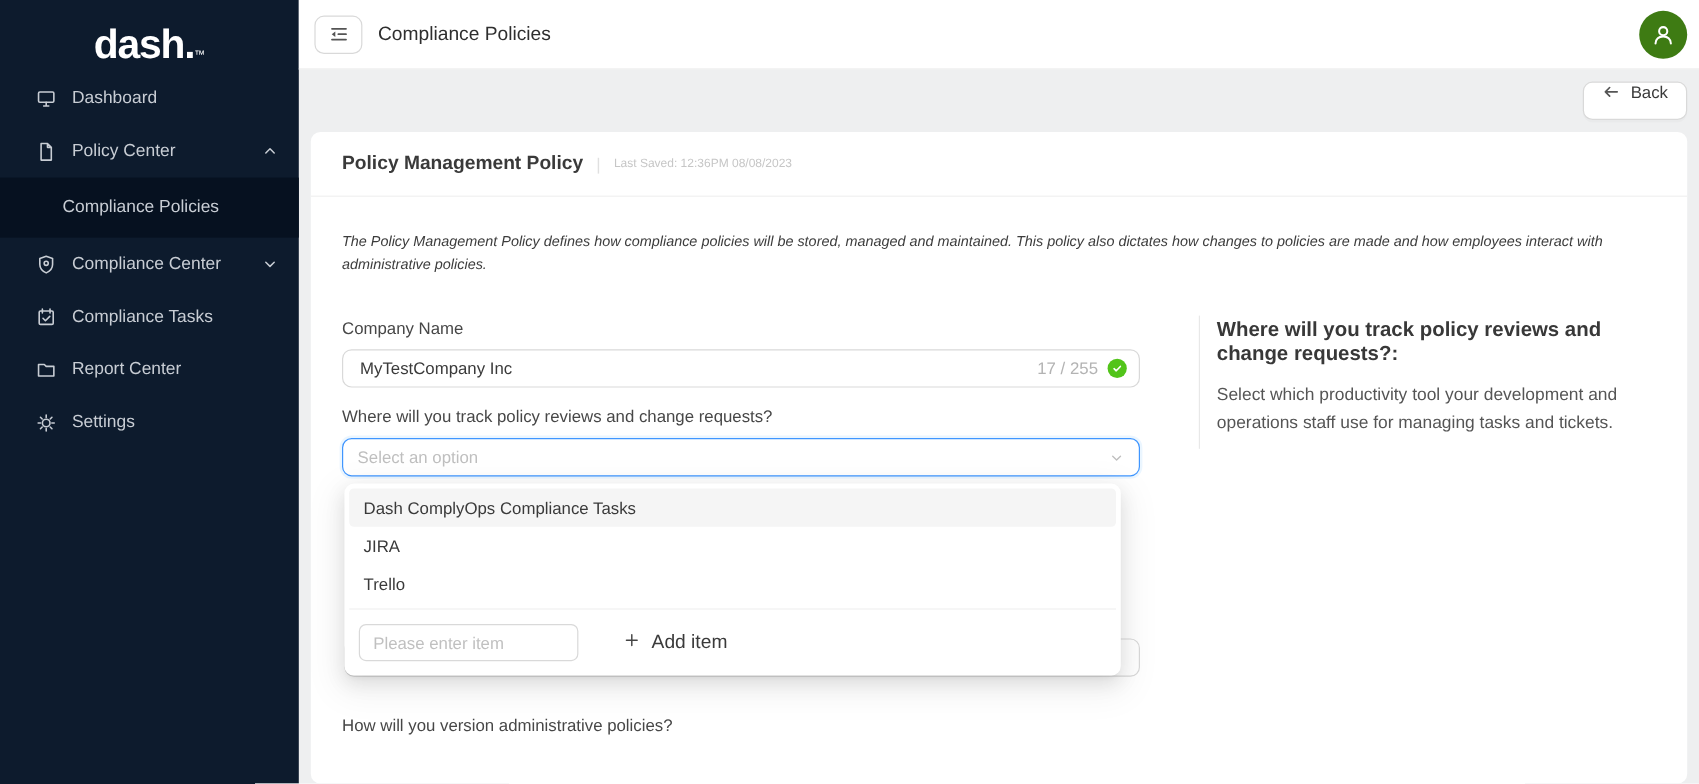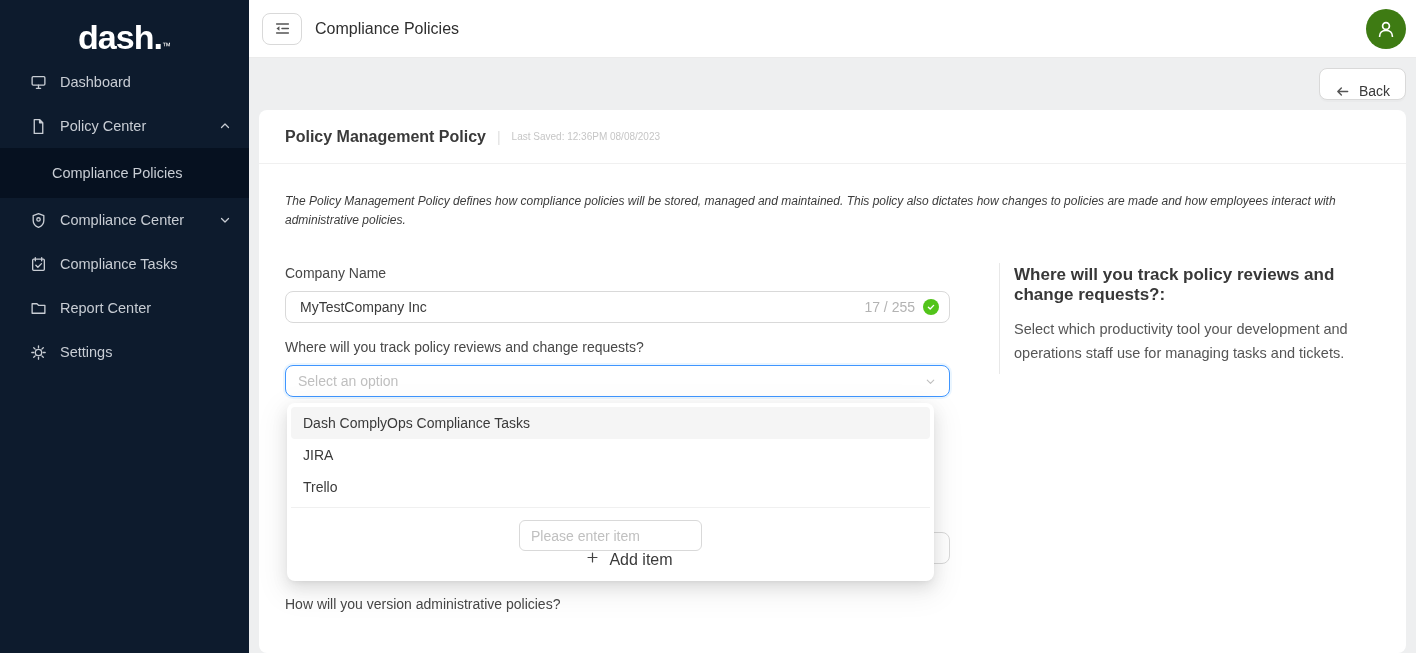--- a/index.html
+++ b/index.html
@@ -24,21 +24,21 @@
 
   
   .main { flex:1; display:flex; flex-direction:column; min-width:0; }
   .topbar { height:58px; background:#fff; border-bottom:1px solid #ebebeb; display:flex; align-items:center; padding:0 10px 0 13px; flex-shrink:0; }
   .collapse-btn { width:40px; height:32px; border:1px solid #d9d9d9; border-radius:8px; background:#fff; display:flex; align-items:center; justify-content:center; cursor:pointer; padding:0; }
   .page-title { margin-left:13px; font-size:16px; color:#2e2e2e; }
   .avatar { margin-left:auto; width:40px; height:40px; border-radius:50%; background:#3e7b13; display:flex; align-items:center; justify-content:center; cursor:pointer; }
 
   .content { flex:1; padding:10px; }
   .back-row { display:flex; justify-content:flex-end; }
-  .back-btn { height:32px; padding:0 15px; background:#fff; border:1px solid #d9d9d9; border-radius:8px; display:inline-flex; align-items:flex-end; gap:9px; font-size:14px; color:#3a3a3a; cursor:pointer; font-family:inherit; box-shadow:0 2px 0 rgba(0,0,0,0.02); }
+  .back-btn { height:32px; padding:0 15px; background:#fff; border:1px solid #d9d9d9; border-radius:8px; display:inline-flex; align-items:flex-start; gap:9px; font-size:14px; color:#3a3a3a; cursor:pointer; font-family:inherit; box-shadow:0 2px 0 rgba(0,0,0,0.02); }
 
   .card { margin-top:10px; background:#fff; border-radius:8px; height:543px; overflow:hidden; }
   .card-header { height:54px; display:flex; align-items:center; padding:0 26px; border-bottom:1px solid #f0f0f0; }
   .card-title { font-size:16px; font-weight:bold; color:#3a3a3a; }
   .sep { color:#e0e0e0; margin:0 11px; font-size:14px; }
   .last-saved { color:#c6c6c6; font-size:10px; }
 
   .card-body { padding:28px 26px 0; }
   .description { font-style:italic; font-size:12px; color:#3c3c3c; line-height:1.6; margin:0 0 33px; }
 
@@ -56,21 +56,21 @@
   .select-box { height:32px; border:1px solid #4096ff; border-radius:8px; box-shadow:0 0 0 2px rgba(5,145,255,0.08); display:flex; align-items:center; padding:0 12px; background:#fff; cursor:pointer; }
   .select-placeholder { flex:1; color:#bfbfbf; font-size:14px; }
 
   .obscured-select { position:absolute; top:167px; left:2px; right:0; height:32px; border:1px solid #d9d9d9; border-radius:8px; background:#fff; z-index:1; }
 
   .dropdown { position:absolute; top:38px; left:2px; right:16px; background:#fff; border-radius:8px; padding:4px; z-index:5;
     box-shadow:0 6px 16px rgba(0,0,0,0.10), 0 3px 6px -4px rgba(0,0,0,0.12), 0 9px 28px 8px rgba(0,0,0,0.05); }
   .option { height:32px; display:flex; align-items:center; padding:0 12px; font-size:14px; color:#3a3a3a; border-radius:4px; cursor:pointer; }
   .option.active { background:#f5f5f5; }
   .dropdown-divider { height:1px; background:#f0f0f0; margin:4px 0; }
-  .dropdown-footer { display:flex; align-items:center; padding:8px;flex-direction:column; }
+  .dropdown-footer { display:flex; align-items:center; padding:8px; }
   .add-input { width:183px; height:31px; border:1px solid #d9d9d9; border-radius:6px; padding:0 11px; font-size:14px; color:#3a3a3a; outline:none; font-family:inherit; }
   .add-input::placeholder { color:#c0c0c0; }
   .add-item-btn { margin-left:38px; display:flex; gap:10px; background:none; border:none; font-size:16px; color:#3a3a3a; cursor:pointer; font-family:inherit; padding:0; }
 
   .version-label { margin-top:197px; }
 
   .help-col { margin-left:49px; border-left:1px solid #e8e8e8; padding:2px 0 8px 14px; flex:1; }
   .help-title { font-size:17px; font-weight:bold; color:#383838; margin:0 0 13px; }
   .help-body { font-size:14.5px; color:#555; line-height:1.65; margin:0; max-width:382px; }
 </style>

